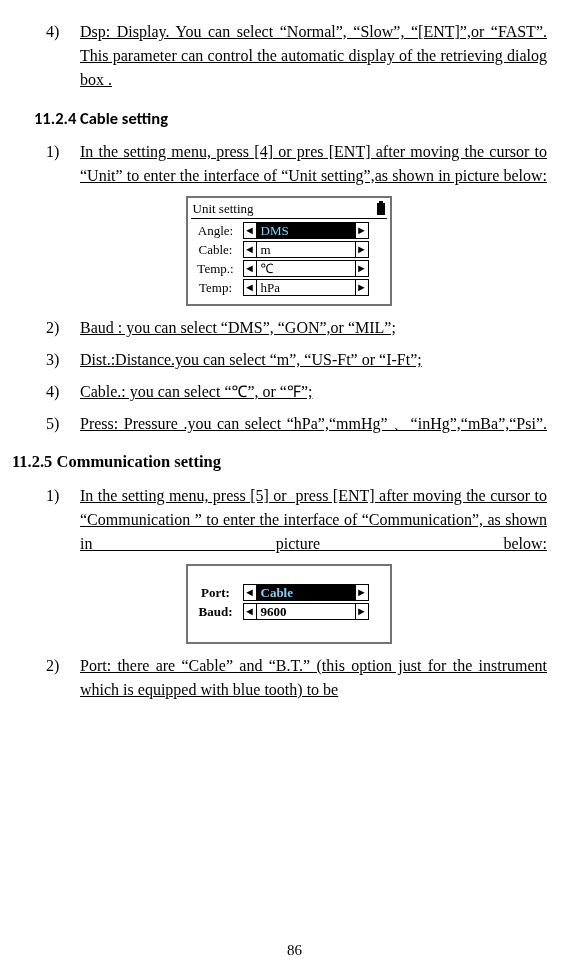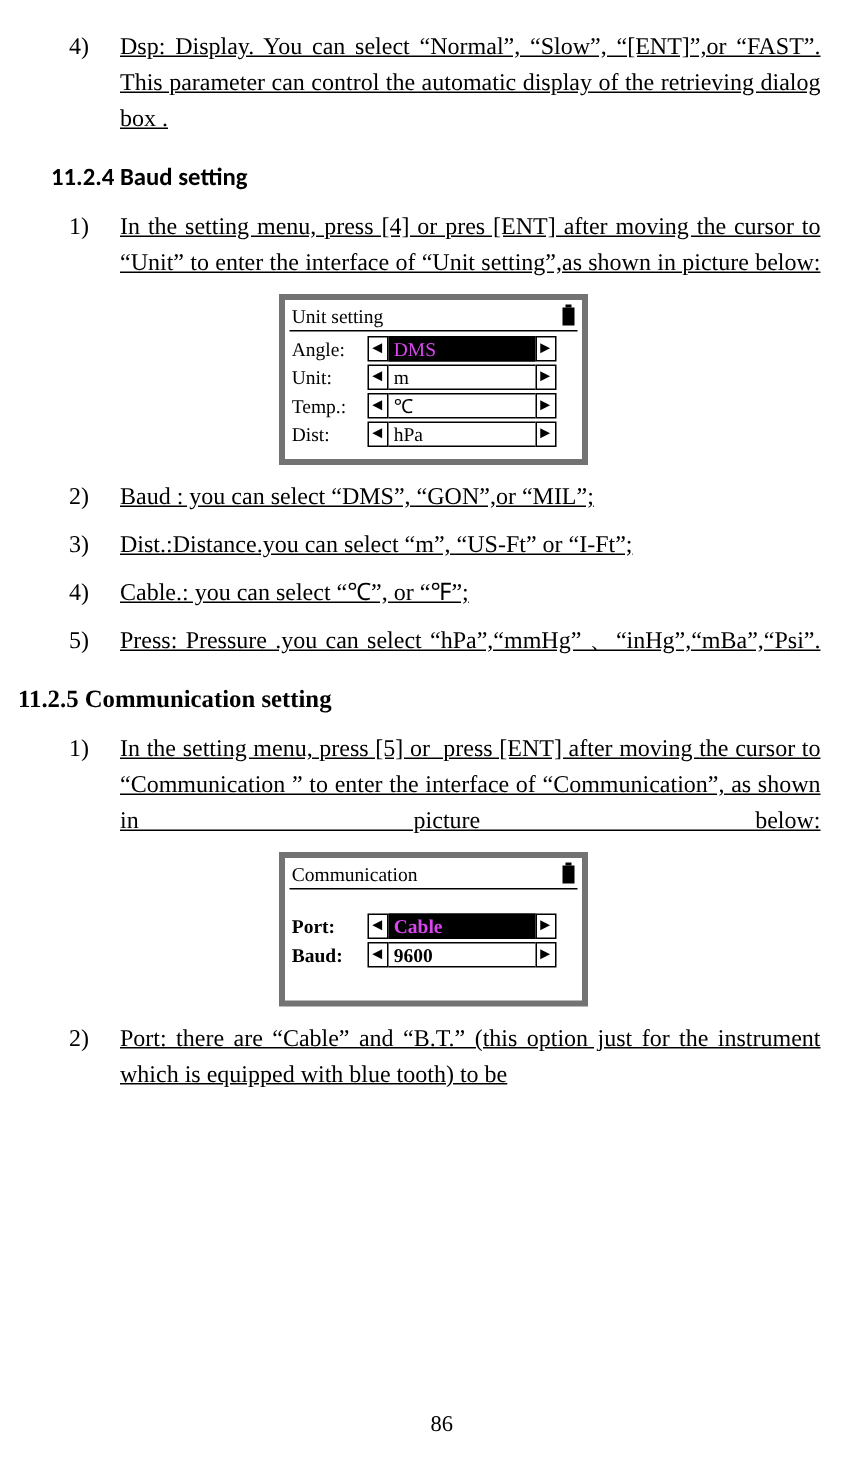--- a/index.html
+++ b/index.html
@@ -33,21 +33,21 @@
       font-size: 16.5px;
       margin: 16px 0 12px 0;
       font-family: Calibri, Arial, sans-serif;
     }
     .h1 { margin-left: 4px; }
     .h2 { margin-left: -18px; font-family: Liberation Serif, serif; }
 
     .screen {
       width: 206px;
       margin: 8px auto 10px auto;
-      border: 4px solid #737373;
+      border: 2px solid #737373;
       padding: 2px 3px 6px 3px;
       font-size: 13px;
     }
     .screen .titlebar {
       display: flex;
       justify-content: space-between;
       align-items: center;
       border-bottom: 1px solid #000;
       padding: 1px 2px 1px 2px;
     }
@@ -57,80 +57,80 @@
       background: #000;
       position: relative;
     }
     .screen .battery::before {
       content: "";
       position: absolute; top: -2px; left: 2px;
       width: 4px; height: 2px; background: #000;
     }
     .screen .rows { padding: 3px 4px 0 2px; }
     .screen .row { display: flex; align-items: center; margin-bottom: 2px; }
-    .screen .label { width: 50px; text-align: left; padding-right: 4px; }
+    .screen .label { width: 50px; text-align: center; padding-right: 4px; }
     .screen .arrow { width: 14px; text-align: center; border: 1px solid #000; font-size:11px; line-height:15px; }
     .screen .value {
       width: 98px;
       border-top: 1px solid #000; border-bottom: 1px solid #000;
       padding: 0 4px;
       line-height: 15px;
     }
-    .screen .value.sel { background: #000; color: #d946ef; }
+    .screen .value.sel { background: #000; color: #7dd3fc; }
     .screen.comm .rows { padding-top: 16px; padding-bottom: 14px; font-weight: bold; }
 
     .page-num {
       position: absolute;
       bottom: 18px;
       left: 12px; right: 0;
       text-align: center;
       font-size: 15px;
     }
   </style>
 </head>
 <body>
 
 <div class="para-item">
   <div class="num">4)</div>
   <div class="txt">Dsp: Display. You can select “Normal”, “Slow”, “[ENT]”,or “FAST”. This parameter can control the automatic display of the retrieving dialog box .</div>
 </div>
 
-<div class="heading h1">11.2.4 Baud setting</div>
+<div class="heading h1">11.2.4 Cable setting</div>
 
 <div class="para-item">
   <div class="num">1)</div>
   <div class="txt justify-wide">In the setting menu, press [4] or pres [ENT] after moving the cursor to “Unit” to enter the interface of “Unit setting”,as shown in picture below:</div>
 </div>
 
 <div class="screen">
   <div class="titlebar">
     <span>Unit setting</span>
     <span class="battery"></span>
   </div>
   <div class="rows">
     <div class="row">
       <div class="label">Angle:</div>
       <div class="arrow">◄</div>
       <div class="value sel">DMS</div>
       <div class="arrow">►</div>
     </div>
     <div class="row">
-      <div class="label">Unit:</div>
+      <div class="label">Cable:</div>
       <div class="arrow">◄</div>
       <div class="value">m</div>
       <div class="arrow">►</div>
     </div>
     <div class="row">
       <div class="label">Temp.:</div>
       <div class="arrow">◄</div>
       <div class="value">℃</div>
       <div class="arrow">►</div>
     </div>
     <div class="row">
-      <div class="label">Dist:</div>
+      <div class="label">Temp:</div>
       <div class="arrow">◄</div>
       <div class="value">hPa</div>
       <div class="arrow">►</div>
     </div>
   </div>
 </div>
 
 <div class="para-item">
   <div class="num">2)</div>
   <div class="txt">Baud : you can select “DMS”, “GON”,or “MIL”;</div>
@@ -149,24 +149,20 @@
 </div>
 
 <div class="heading h2">11.2.5 Communication setting</div>
 
 <div class="para-item">
   <div class="num">1)</div>
   <div class="txt justify-wide">In the setting menu, press [5] or &nbsp;press [ENT] after moving the cursor to “Communication ” to enter the interface of “Communication”, as shown in picture below:</div>
 </div>
 
 <div class="screen comm">
-  <div class="titlebar">
-    <span>Communication</span>
-    <span class="battery"></span>
-  </div>
   <div class="rows">
     <div class="row">
       <div class="label">Port:</div>
       <div class="arrow">◄</div>
       <div class="value sel">Cable</div>
       <div class="arrow">►</div>
     </div>
     <div class="row">
       <div class="label">Baud:</div>
       <div class="arrow">◄</div>

